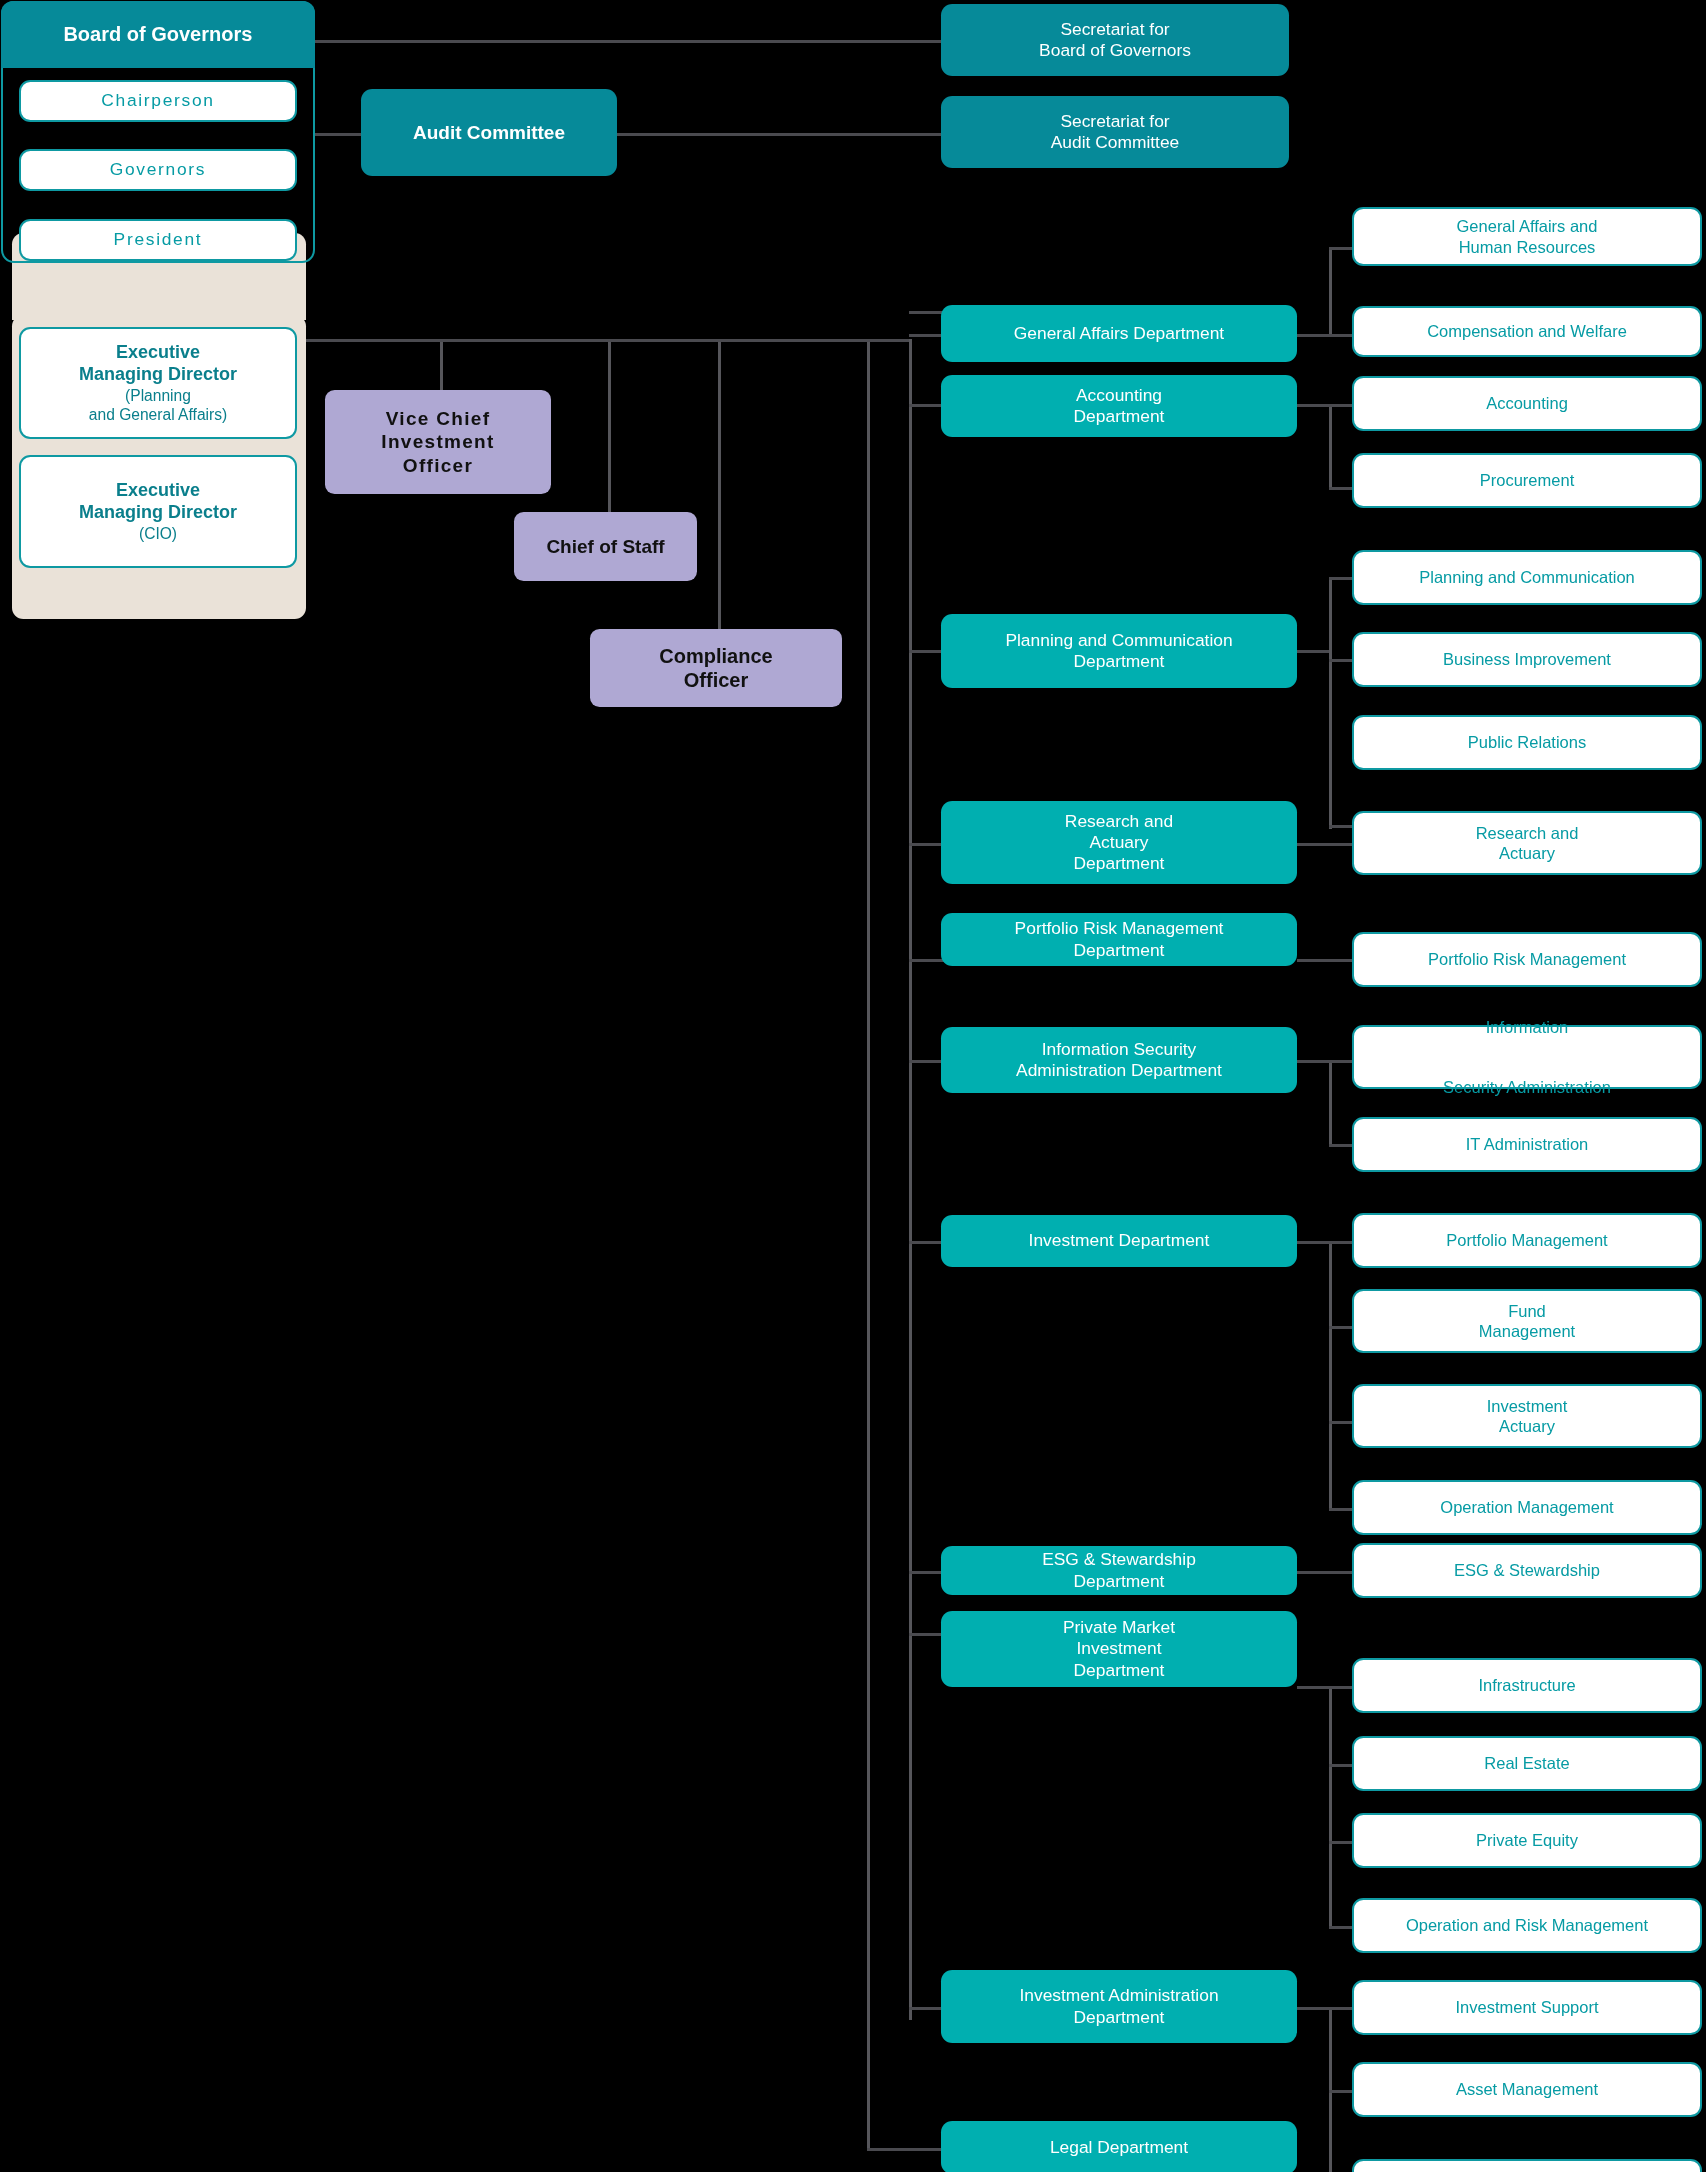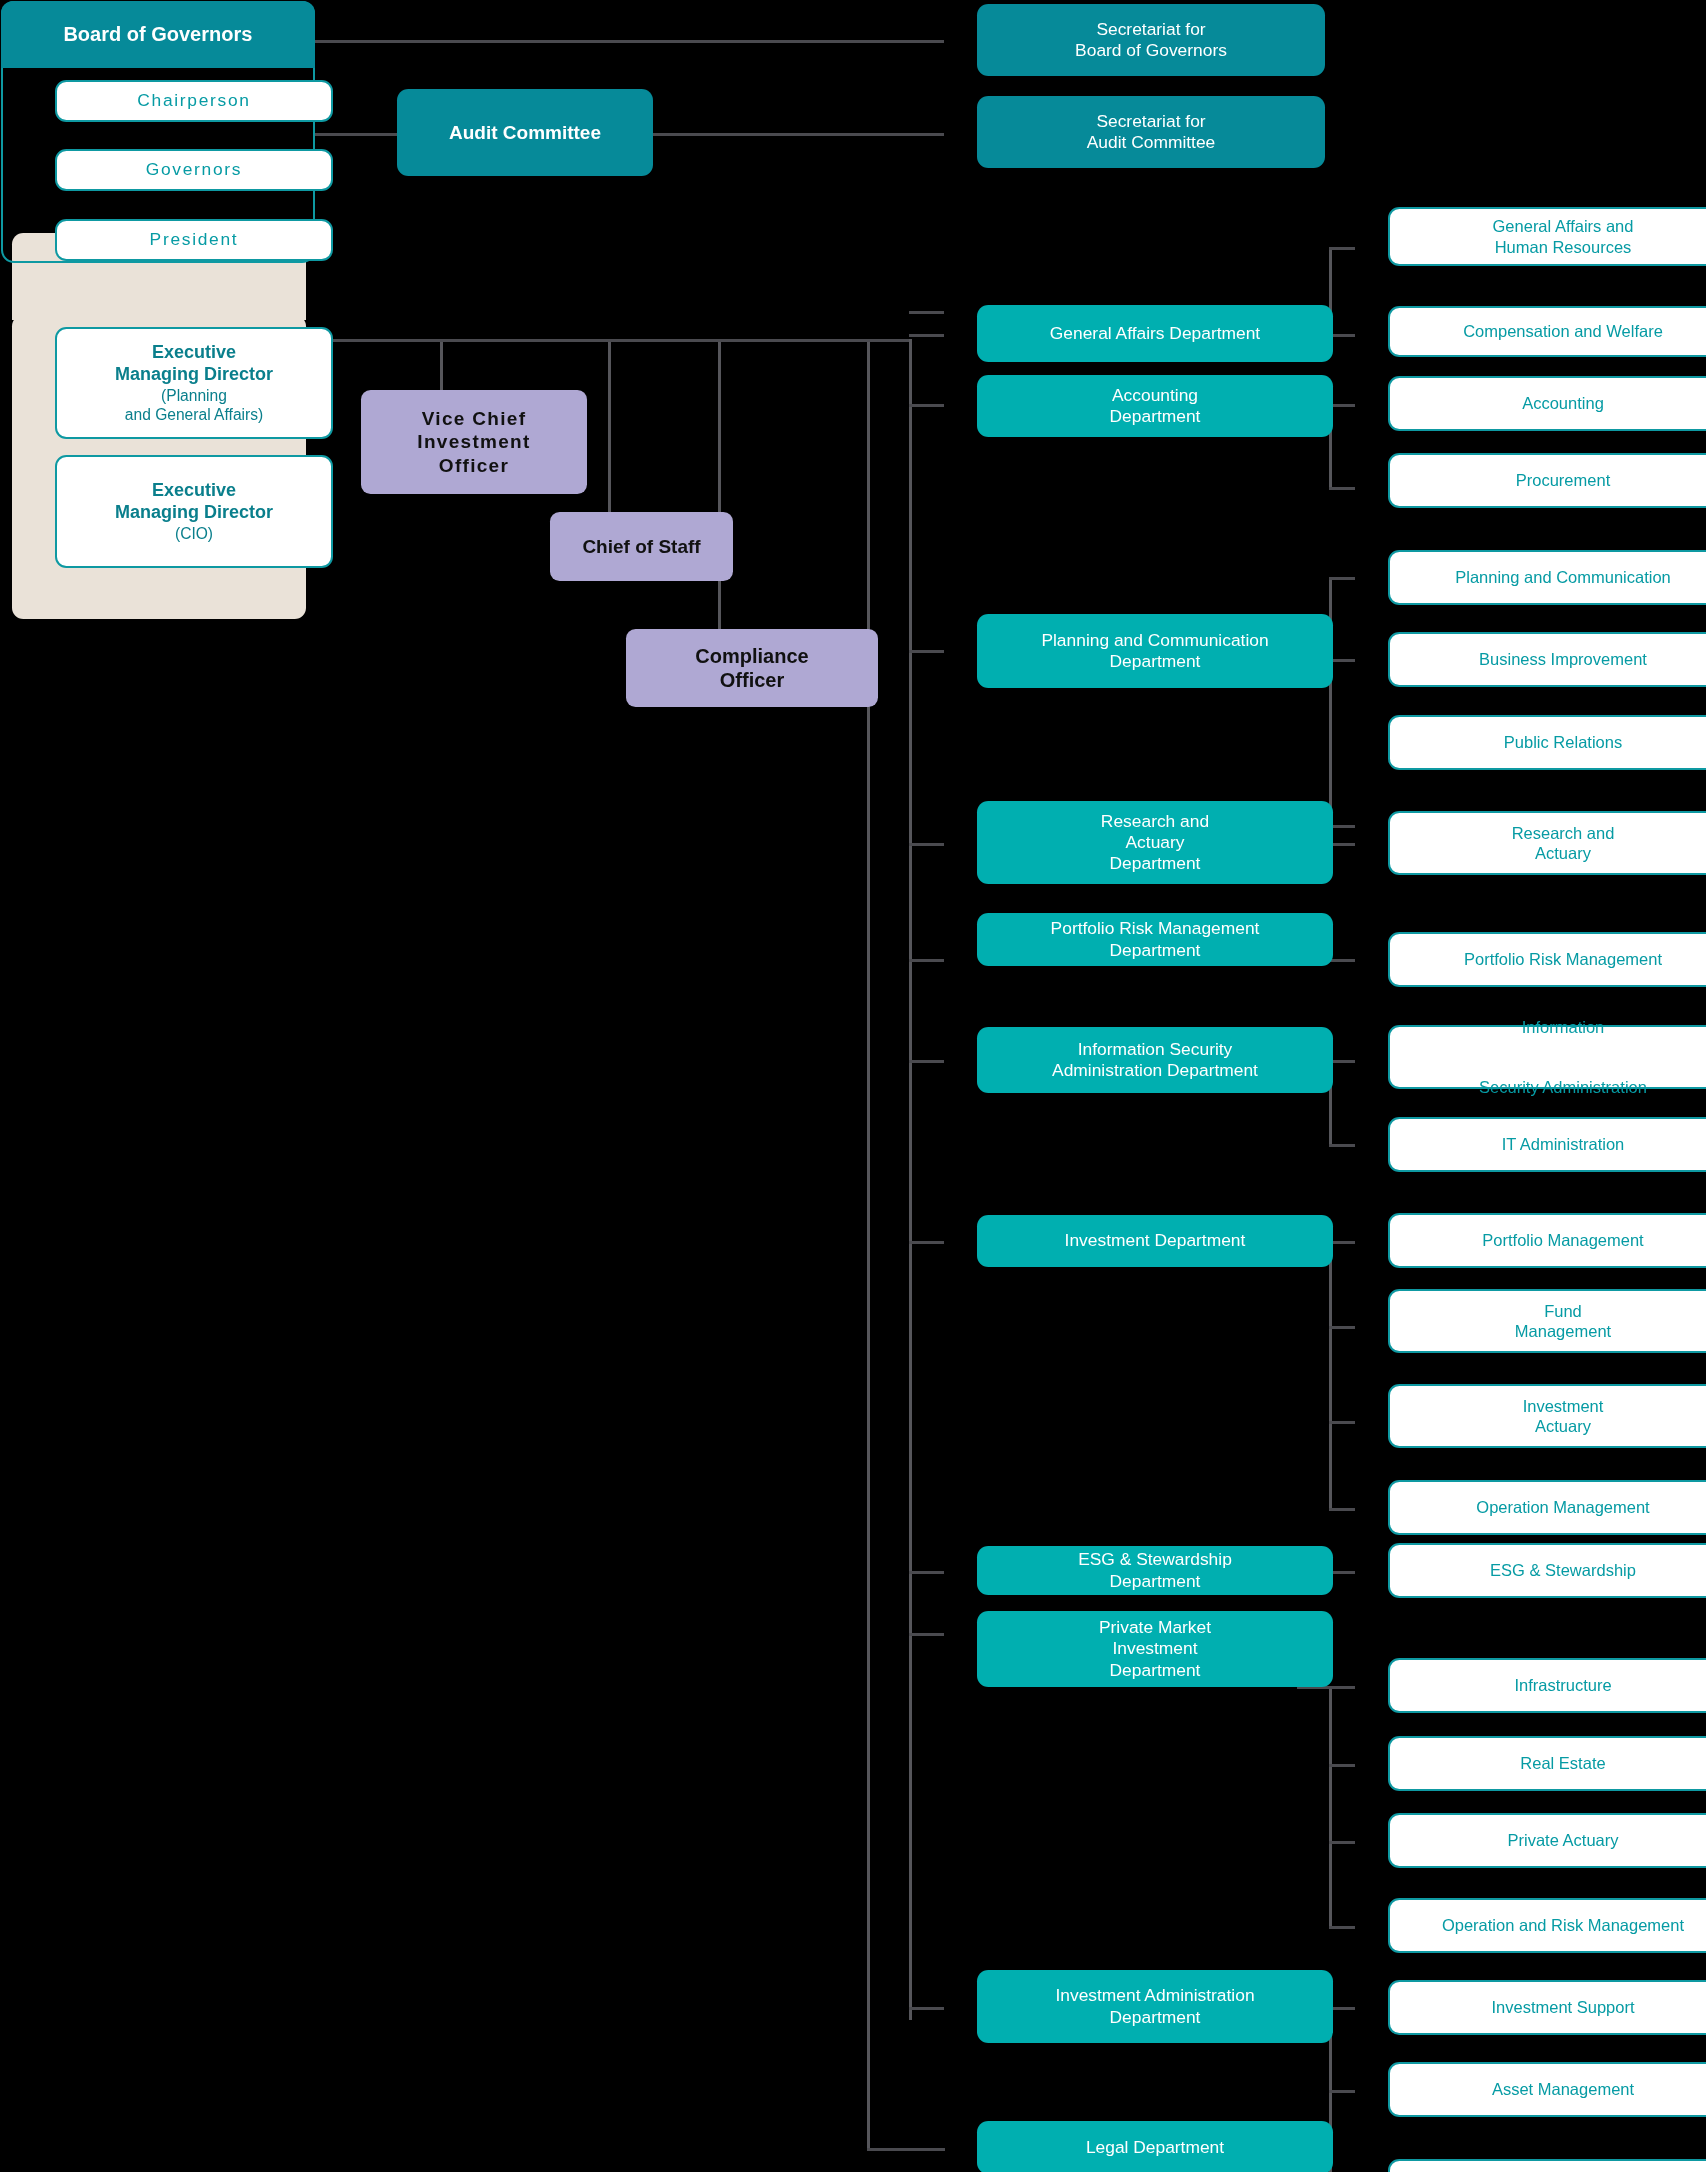--- a/index.html
+++ b/index.html
@@ -21,21 +21,20 @@
   .node{
     position:absolute;
     box-sizing:border-box;
     display:flex;
     align-items:center;
     justify-content:center;
     text-align:center;
     line-height:1.22;
     border-radius:11.3px;
     z-index:4;
-    margin-left:36px;
   }
   .node .txt{display:block;padding:0 6px;}
 
   
   .teal{background:#00AFB0;color:#ffffff;font-weight:400;}
   
   .teal-dark{background:#068A99;color:#ffffff;font-weight:700;}
   
   .white{background:#ffffff;color:#069BA4;border:2.2px solid #0E99A2;}
   .white.bold{font-weight:700;color:#0A7F8C;}
@@ -299,21 +298,21 @@
   <div class="ln h" style="left:1329px;top:1686px;width:26px;"></div>
   <div class="node white" style="left:1352px;top:1658px;width:350px;height:55px;font-size:16.5px;">
     <span class="txt">Infrastructure</span>
   </div>
   <div class="ln h" style="left:1329px;top:1764px;width:26px;"></div>
   <div class="node white" style="left:1352px;top:1736px;width:350px;height:55px;font-size:16.5px;">
     <span class="txt">Real Estate</span>
   </div>
   <div class="ln h" style="left:1329px;top:1841px;width:26px;"></div>
   <div class="node white" style="left:1352px;top:1813px;width:350px;height:55px;font-size:16.5px;">
-    <span class="txt">Private Actuary</span>
+    <span class="txt">Private Equity</span>
   </div>
   <div class="ln h" style="left:1329px;top:1926px;width:26px;"></div>
   <div class="node white" style="left:1352px;top:1898px;width:350px;height:55px;font-size:16.5px;">
     <span class="txt">Operation and Risk Management</span>
   </div>
 
   <div class="ln h" style="left:909px;top:2007px;width:35px;"></div>
   <div class="node teal" style="left:941px;top:1970px;width:356px;height:73px;font-size:17.4px;flex-direction:column;">
     <span class="txt">Investment Administration</span>
     <span class="txt">Department</span>

